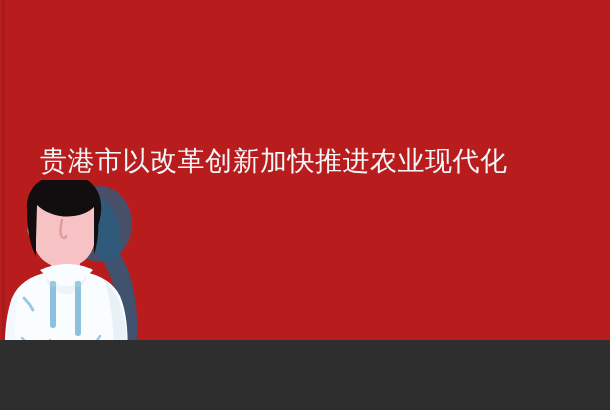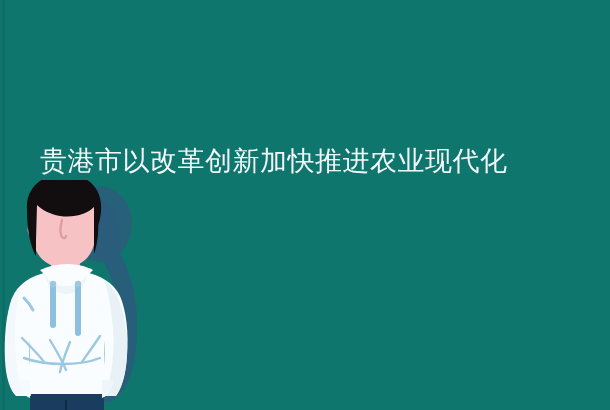--- a/index.html
+++ b/index.html
@@ -3,23 +3,23 @@
 <meta charset="utf-8">
 <style>
   html, body {
     margin: 0;
     padding: 0;
     background: #2e2e2e;
   }
   #stage {
     position: relative;
     width: 610px;
-    height: 410px;
+    height: 340px;
     overflow: hidden;
-    background: #0f766e;
+    background: #b91c1c;
     font-family: "DejaVu Sans", "Liberation Sans", sans-serif;
   }
 
   
   #edge-strip {
     position: absolute;
     left: 2px;
     top: 0;
     width: 3px;
     height: 410px;

